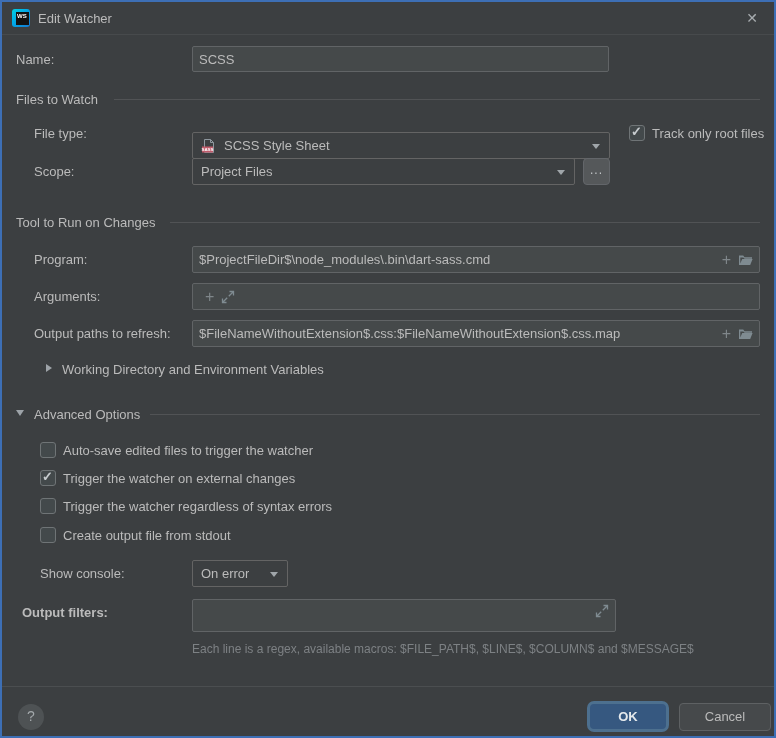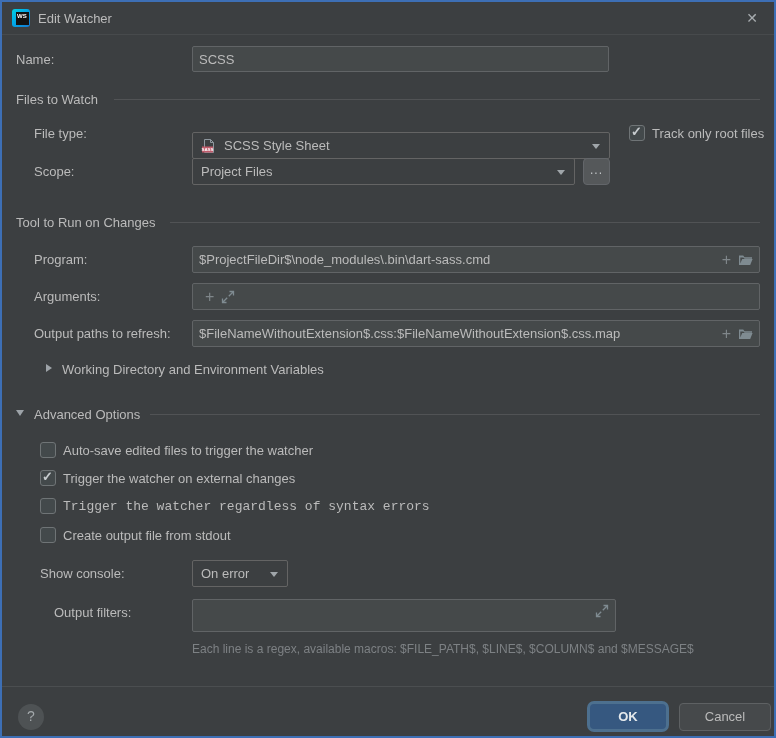--- a/index.html
+++ b/index.html
@@ -147,32 +147,32 @@
   <div class="lbl" style="left:32px;top:405px;">Advanced Options</div>
   <div class="sec-line" style="left:148px;top:412px;"></div>
 
   <div class="checkbox" style="left:38px;top:440px;"></div>
   <div class="lbl" style="left:61px;top:441px;">Auto-save edited files to trigger the watcher</div>
 
   <div class="checkbox checked" style="left:38px;top:468px;"></div>
   <div class="lbl" style="left:61px;top:469px;">Trigger the watcher on external changes</div>
 
   <div class="checkbox" style="left:38px;top:496px;"></div>
-  <div class="lbl" style="left:61px;top:497px;font-family:Liberation Mono, monospace;">Trigger the watcher regardless of syntax errors</div>
+  <div class="lbl" style="left:61px;top:497px;">Trigger the watcher regardless of syntax errors</div>
 
   <div class="checkbox" style="left:38px;top:525px;"></div>
   <div class="lbl" style="left:61px;top:526px;">Create output file from stdout</div>
 
   <div class="lbl" style="left:38px;top:564px;">Show console:</div>
   <div class="combo" style="left:190px;top:558px;width:96px;height:27px;">
     <span class="ctext">On error</span>
     <span class="arrow"></span>
   </div>
 
-  <div class="lbl" style="left:52px;top:603px;">Output filters:</div>
+  <div class="lbl" style="left:20px;top:603px;font-weight:bold;">Output filters:</div>
   <div class="field" style="left:190px;top:597px;width:424px;height:33px;align-items:flex-start;padding-top:4px;">
     <span class="val"></span>
     <span class="field-icons" style="margin-left:auto;">
       <svg class="icon-svg" width="14" height="14" viewBox="0 0 14 14">
         <path d="M8.5 1.5h4v4M12.5 1.5L7.8 6.2M5.5 12.5h-4v-4M1.5 12.5l4.7-4.7" fill="none" stroke="#7f8b91" stroke-width="1.3"></path>
       </svg>
     </span>
   </div>
   <div class="hint" style="left:190px;top:640px;">Each line is a regex, available macros: $FILE_PATH$, $LINE$, $COLUMN$ and $MESSAGE$</div>
 

